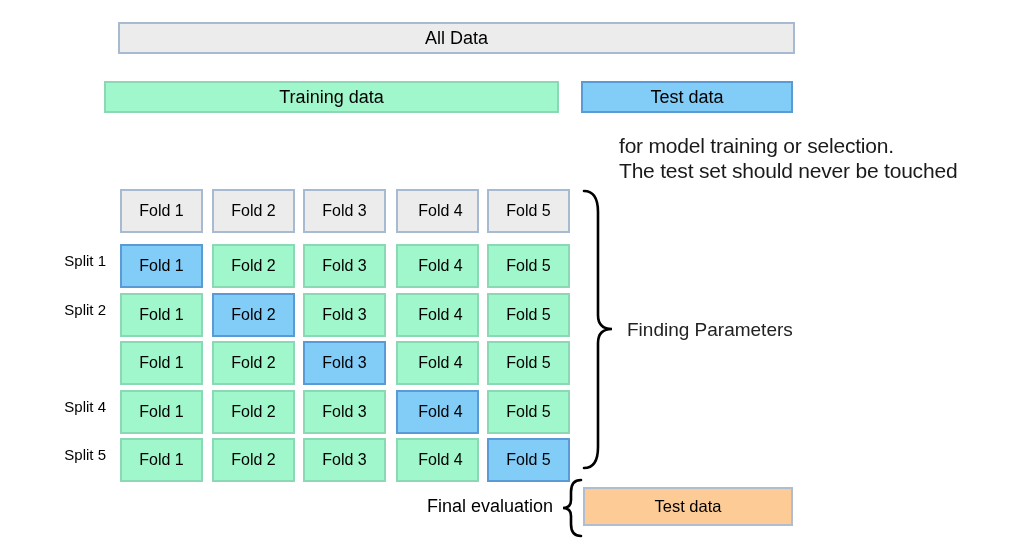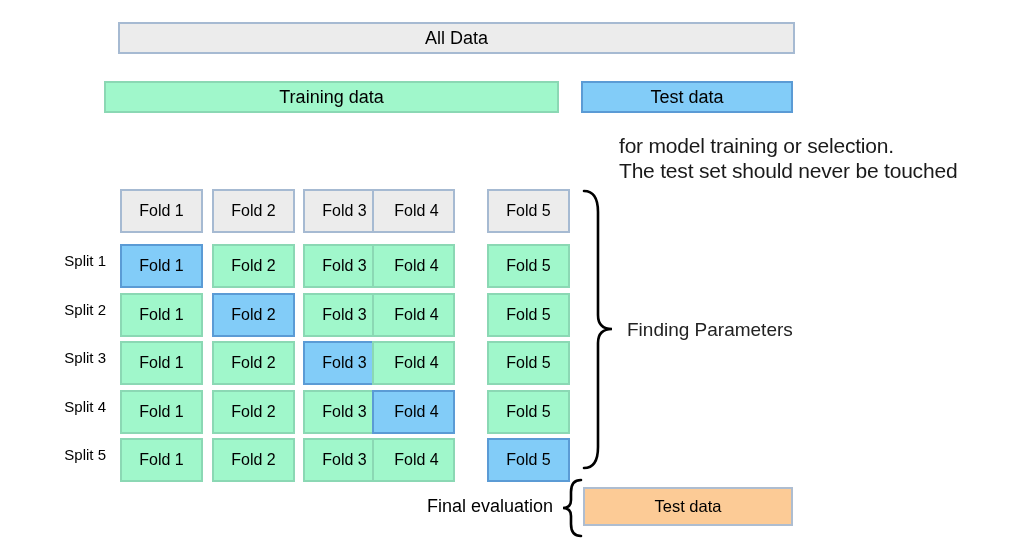--- a/index.html
+++ b/index.html
@@ -40,21 +40,21 @@
 
   .row { position: absolute; left: 0; width: 1018px; height: 33px; }
   #fold-header-row { top: 189px; }
   .row-s1 { top: 244px; }
   .row-s2 { top: 293px; }
   .row-s3 { top: 341px; }
   .row-s4 { top: 390px; }
   .row-s5 { top: 438px; }
 
   .box { height: 44px; width: 83px; font-size: 16px; top: 0; }
-  .c0 { left: 120px; } .c1 { left: 212px; } .c2 { left: 303px; } .c3 { left: 372px; padding-left: 6px; } .c4 { left: 487px; }
+  .c0 { left: 120px; } .c1 { left: 212px; } .c2 { left: 303px; } .c3 { left: 396px; padding-left: 6px; } .c4 { left: 487px; }
 
   .box-gray   { background: var(--gray);   border-color: var(--gray-border); }
   .box-green  { background: var(--green);  border-color: var(--green-border); }
   .box-blue   { background: var(--blue);   border-color: var(--blue-border); }
   .box-orange { background: var(--orange); border-color: var(--orange-border); }
 
   .split-label {
     position: absolute;
     left: 34px; top: 0; width: 72px; height: 33px;
     line-height: 33px;
@@ -156,21 +156,20 @@
       </div>
     <div class="box fold-box c3 box-green">
         <span>Fold 4</span>
       </div>
     <div class="box fold-box c4 box-green">
         <span>Fold 5</span>
       </div>
   </div>
 
   <div class="row row-s3">
-    <div class="split-label">Split 3</div>
     <div class="box fold-box c0 box-green">
         <span>Fold 1</span>
       </div>
     <div class="box fold-box c1 box-green">
         <span>Fold 2</span>
       </div>
     <div class="box fold-box c2 box-blue">
         <span>Fold 3</span>
       </div>
     <div class="box fold-box c3 box-green">

